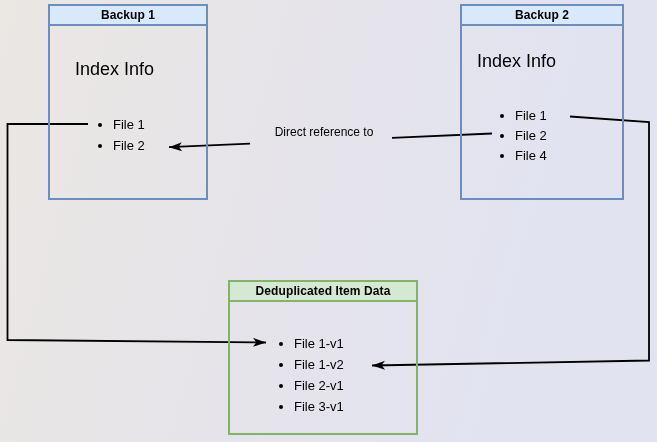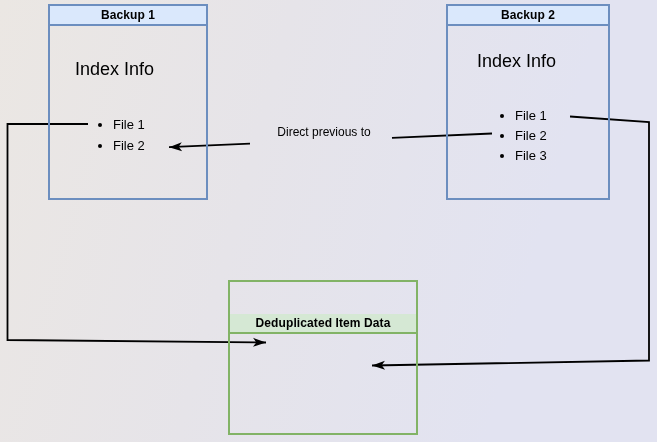--- a/index.html
+++ b/index.html
@@ -37,21 +37,21 @@
     box-sizing: border-box;
     height: 20px;
     display: flex;
     align-items: center;
     justify-content: center;
     font-size: 12px;
     font-weight: bold;
     letter-spacing: .1px;
   }
   .blue  .box-header { background: var(--blue-fill, #dae8fc);  border-bottom: 2px solid var(--blue-stroke, #6c8ebf); }
-  .green .box-header { background: var(--green-fill, #d5e8d4); border-bottom: 2px solid var(--green-stroke, #82b366); margin-top: 32px; }
+  .green .box-header { background: var(--green-fill, #d5e8d4); border-bottom: 2px solid var(--green-stroke, #82b366); }
   .index-label {
     position: absolute;
     font-size: 18px;
     line-height: 17px;
     white-space: nowrap;
   }
   ul.file-list {
     position: absolute;
     margin: 0;
     padding: 0 0 0 17px;
@@ -99,31 +99,37 @@
 
   <div class="box blue" style="left:48px; top:4px; width:160px; height:196px;">
     <div class="box-header">Backup 1</div>
   </div>
   <div class="index-label" id="b1-index">Index Info</div>
   <ul class="file-list" id="b1-list">
       <li>File 1</li>
       <li>File 2</li>
     </ul>
 
-  <div class="box blue" style="left:446px; top:4px; width:164px; height:196px;">
+  <div class="box blue" style="left:460px; top:4px; width:164px; height:196px;">
     <div class="box-header">Backup 2</div>
   </div>
   <div class="index-label" id="b2-index">Index Info</div>
   <ul class="file-list" id="b2-list">
       <li>File 1</li>
       <li>File 2</li>
-      <li>File 3</li>
+      <li>File 4</li>
     </ul>
 
   <div class="box green" style="left:228px; top:280px; width:190px; height:155px;">
     <div class="box-header">Deduplicated Item Data</div>
   </div>
+  <ul class="file-list" id="dd-list">
+      <li>File 1-v1</li>
+      <li>File 1-v2</li>
+      <li>File 2-v1</li>
+      <li>File 3-v1</li>
+    </ul>
 
   <div class="annotation">
-    <div>Direct previous to</div>
+    <div>Direct reference to</div>
   </div>
 
 </div>
 
 </body></html>

